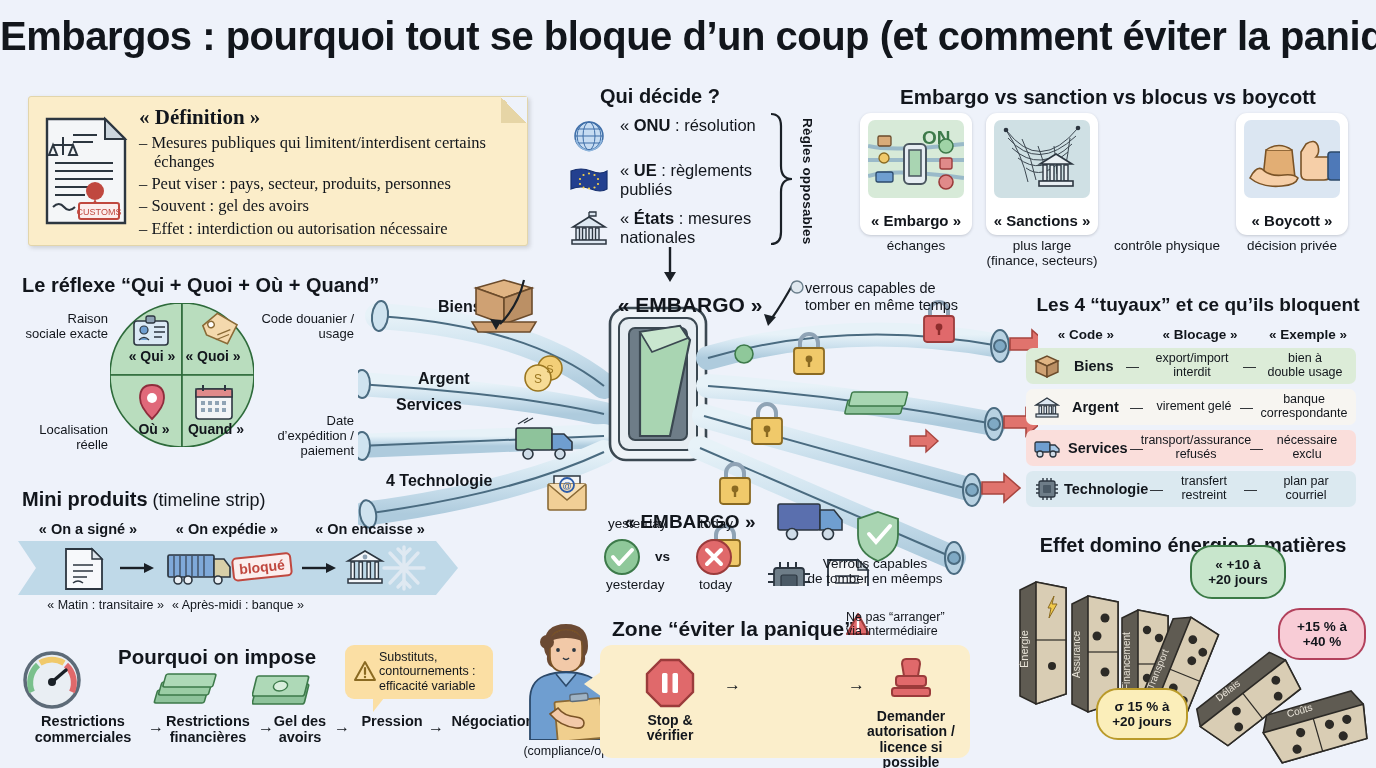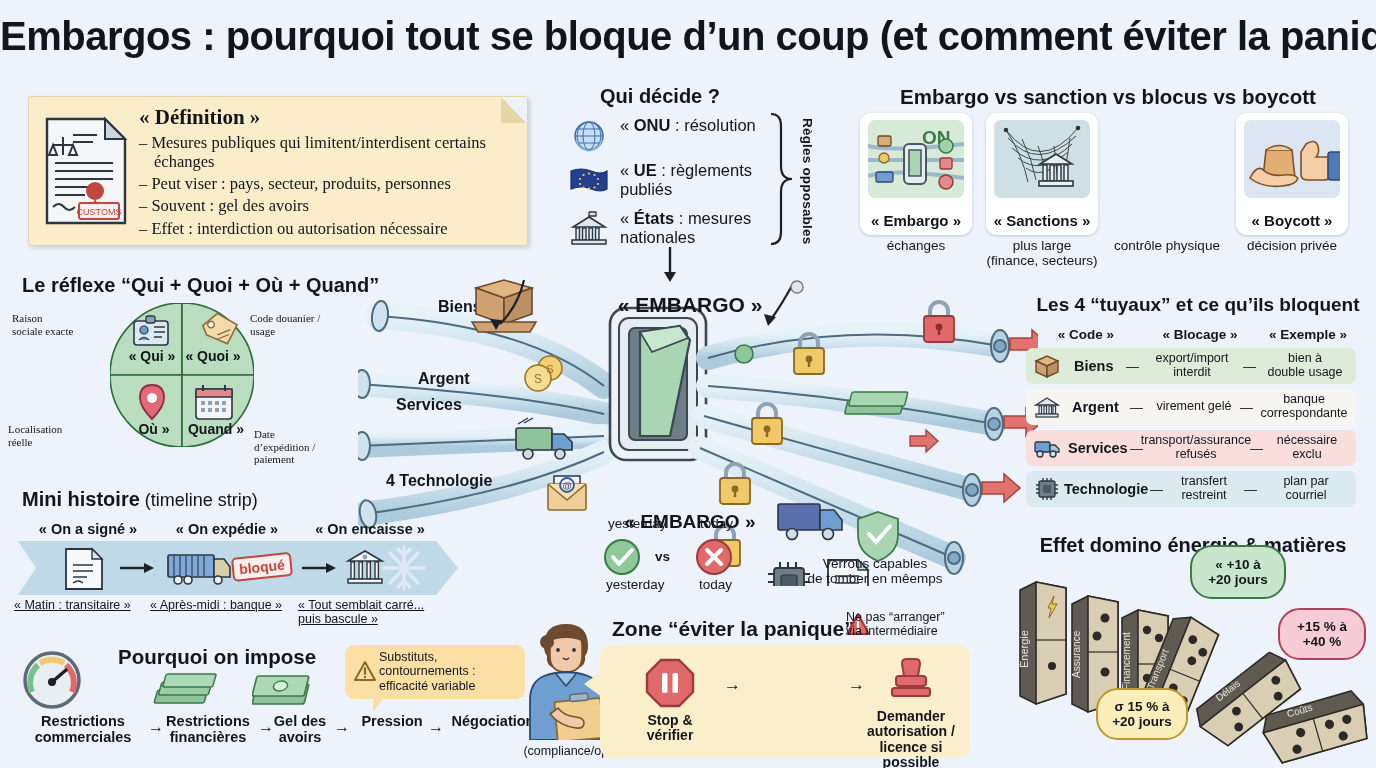--- a/index.html
+++ b/index.html
@@ -53,21 +53,21 @@
   #cmp-title { left:848px; top:85px; width:520px; text-align:center; font-size:20.5px; font-weight:bold; }
   .cmp { position:absolute; top:113px; width:112px; height:122px;
          background:#fff; border-radius:11px; box-shadow:0 1px 3px rgba(40,50,70,.22); }
   .cmp .art { position:absolute; left:8px; top:7px; width:96px; height:78px; border-radius:7px; overflow:hidden; }
   .cmp .nm { position:absolute; left:0; right:0; bottom:6px; text-align:center; font-size:15px; font-weight:bold; }
   .cmp-sub { position:absolute; top:238px; width:150px; text-align:center; font-size:13.5px; line-height:1.12; }
 
   
   #rf-title { left:22px; top:274px; font-size:20px; font-weight:bold; }
   #rf-wheel { left:110px; top:303px; width:144px; height:144px; }
-  .rf-note { position:absolute; font-size:11px; line-height:1.14; text-align:left;font-family:Liberation Serif, serif; }
+  .rf-note { position:absolute; font-size:13px; line-height:1.14; text-align:right; }
 
   
   #pipes { left:358px; top:276px; width:680px; height:310px; }
   #emb-top { left:600px; top:293px; width:180px; text-align:center; font-size:21px; font-weight:bold; }
   #emb-bot { left:600px; top:511px; width:180px; text-align:center; font-size:19px; font-weight:bold; }
   .vs-lbl { position:absolute; font-size:13.5px; }
   #verrous-note { left:805px; top:280px; width:175px; font-size:14.5px; line-height:1.14; }
   #verrous-note2 { left:775px; top:556px; width:200px; font-size:13.5px; line-height:1.14; text-align:center; }
 
   
@@ -77,27 +77,27 @@
   .ty-ic { position:absolute; left:8px; top:6px; width:26px; height:24px; }
   .ty-nm { position:absolute; font-size:14.5px; font-weight:bold; }
   .ty-dash { position:absolute; font-size:13px; }
   .ty-cell { position:absolute; font-size:12.5px; line-height:1.1; text-align:center; }
 
   
   #tl-title { left:22px; top:488px; font-size:20px; font-weight:bold; }
   #tl-title span { font-weight:normal; font-size:18px; }
   .tl-top { position:absolute; top:521px; font-size:14.5px; font-weight:bold; text-align:center; }
   #tl-band { left:18px; top:541px; width:440px; height:54px; }
-  .tl-bot { position:absolute; top:598px; font-size:12.5px; line-height:1.12; text-align:left;text-decoration:underline; }
+  .tl-bot { position:absolute; top:598px; font-size:12.5px; line-height:1.12; text-align:right; }
 
   
   #pq-title { left:118px; top:645px; font-size:20.5px; font-weight:bold; }
   .pq-lbl { position:absolute; font-size:14.5px; font-weight:bold; text-align:center; line-height:1.1; }
   .pq-arr { position:absolute; font-size:16px; }
-  #pq-callout { left:345px; top:645px; width:180px; height:54px;
+  #pq-callout { left:345px; top:645px; width:148px; height:54px;
                 background:#fbdfa4; border-radius:9px; }
   #pq-callout .txt { position:absolute; left:34px; top:5px; right:5px; font-size:12.5px; line-height:1.14; }
   #pq-callout .tail { position:absolute; left:28px; bottom:-13px; width:0;height:0;
       border-left:11px solid #fbdfa4; border-bottom:14px solid transparent; }
 
   
   #zp-title { left:612px; top:617px; font-size:21px; font-weight:bold; }
   #zp-warn { left:846px; top:610px; width:130px; font-size:12.5px; line-height:1.14; }
   #zp-box { left:600px; top:645px; width:370px; height:113px; background:#fbeecb; border-radius:12px; }
   #zp-box .tail { position:absolute; left:-16px; top:26px; width:0;height:0;
@@ -307,21 +307,21 @@
     <text x="103" y="58" font-size="14" font-weight="bold" text-anchor="middle" fill="#12161c" font-family="Liberation Sans, sans-serif">« Quoi »</text>
     <text x="44" y="131" font-size="14" font-weight="bold" text-anchor="middle" fill="#12161c" font-family="Liberation Sans, sans-serif">Où »</text>
     <text x="106" y="131" font-size="14" font-weight="bold" text-anchor="middle" fill="#12161c" font-family="Liberation Sans, sans-serif">Quand »</text>
   </svg>
   <div class="rf-note abs" style="left:12px; top:312px; width:96px; white-space:pre-line">Raison
 sociale exacte</div>
   <div class="rf-note abs" style="left:250px; top:312px; width:104px; white-space:pre-line">Code douanier /
 usage</div>
   <div class="rf-note abs" style="left:8px; top:423px; width:100px; white-space:pre-line">Localisation
 réelle</div>
-  <div class="rf-note abs" style="left:254px; top:428px; width:100px; white-space:pre-line">Date
+  <div class="rf-note abs" style="left:254px; top:414px; width:100px; white-space:pre-line">Date
 d’expédition /
 paiement</div>
 
   <svg class="abs" id="pipes" viewBox="0 0 680 310">
     <defs>
       <linearGradient id="pg" x1="0" y1="0" x2="0" y2="1">
         <stop offset="0" stop-color="#e7f2f8"></stop>
           <stop offset="45%" stop-color="#cfe3ef"></stop>
           <stop offset="100%" stop-color="#aecbdd"></stop>
       </linearGradient>
@@ -501,20 +501,21 @@
   <svg class="abs" style="left:693px; top:537px" width="44" height="40" viewBox="0 0 44 40">
     <circle cx="21" cy="20" r="17" fill="#e0696b" stroke="#9b3b3b" stroke-width="2"></circle>
     <path d="M14 13 l14 14 M28 13 l-14 14" stroke="#fff" stroke-width="4" stroke-linecap="round"></path>
   </svg>
   <div class="abs vs-lbl" style="left:606px; top:577px">yesterday</div>
   <div class="abs vs-lbl" style="left:699px; top:577px">today</div>
 
   <svg class="abs" style="left:790px; top:280px" width="14" height="14" viewBox="0 0 14 14">
     <circle cx="7" cy="7" r="6" fill="#dfe8ef" stroke="#6b7f8c" stroke-width="1.4"></circle>
   </svg>
+  <div class="abs" id="verrous-note">verrous capables de tomber en même temps</div>
   <div class="abs" id="verrous-note2" style="white-space:pre-line">Verrous capables
 de tomber en mêemps</div>
 
   <div class="abs" id="ty-title">Les 4 “tuyaux” et ce qu’ils bloquent</div>
   <div class="abs ty-head" style="left:1046px; width:80px">« Code »</div>
   <div class="abs ty-head" style="left:1150px; width:100px">« Blocage »</div>
   <div class="abs ty-head" style="left:1258px; width:100px">« Exemple »</div>
 
   <div class="ty-row abs" style="top:348px; background:#dcecd8">
     <svg class="ty-ic" viewBox="0 0 26 24">
@@ -577,21 +578,21 @@
     <div class="ty-nm" style="left:38px; top:10px">Technologie</div>
     <div class="ty-dash" style="left:124px; top:11px">—</div>
     <div class="ty-cell" style="left:140px; top:4px; width:76px; white-space:pre-line">transfert
 restreint</div>
     <div class="ty-dash" style="left:218px; top:11px">—</div>
     <div class="ty-cell" style="left:236px; top:4px; width:88px; white-space:pre-line">plan par
 courriel</div>
   </div>
 
   <div class="abs" id="tl-title">
-    <b>Mini histoire</b><span> (timeline strip)</span>
+    <b>Mini produits</b><span> (timeline strip)</span>
   </div>
   <div class="abs tl-top" style="left:14px; width:148px">« On a signé »</div>
   <div class="abs tl-top" style="left:152px; width:150px">« On expédie »</div>
   <div class="abs tl-top" style="left:295px; width:150px">« On encaisse »</div>
 
   <svg class="abs" id="tl-band" viewBox="0 0 440 54">
     <path d="M0 0 h418 l22 27 l-22 27 H0 l18 -27 z" fill="#bfd9e8"></path>
     <g transform="translate(48,8)">
       <path d="M0 0 h26 l10 10 v30 H0 z" fill="#f7f9fb" stroke="#2c3640" stroke-width="1.8"></path>
       <path d="M26 0 v10 h10 z" fill="#dfe7ee" stroke="#2c3640" stroke-width="1.4"></path>
@@ -626,22 +627,20 @@
       </g>
       <rect x="0" y="28" width="34" height="4" fill="#f4f7fa" stroke="#2c3640" stroke-width="1.5"></rect>
     </g>
     <g transform="translate(364,4)" stroke="#dfe9f2" stroke-width="3.4" fill="none" stroke-linecap="round">
       <path d="M22 2 v42 M2 23 h40 M8 8 l28 30 M36 8 l-28 30"></path>
       <path d="M22 10 l-6 -6 M22 10 l6 -6 M22 36 l-6 6 M22 36 l6 6"></path>
     </g>
   </svg>
   <div class="abs tl-bot" style="left:14px; width:150px">« Matin : transitaire »</div>
   <div class="abs tl-bot" style="left:150px; width:154px">« Après-midi : banque »</div>
-  <div class="abs tl-bot" style="left:298px; width:160px; white-space:pre-line">« Tout semblait carré...
-puis bascule »</div>
 
   <div class="abs" id="pq-title">Pourquoi on impose</div>
   <svg class="abs" style="left:22px; top:650px" width="60" height="60" viewBox="0 0 60 60">
     <circle cx="30" cy="30" r="27" fill="#e9eef3" stroke="#5d6b78" stroke-width="3.5"></circle>
     <path d="M10 42 A24 24 0 0 1 16 15" stroke="#7ac08c" stroke-width="6" fill="none"></path>
     <path d="M18 13 A24 24 0 0 1 42 13" stroke="#f0c96a" stroke-width="6" fill="none"></path>
     <path d="M44 15 A24 24 0 0 1 50 42" stroke="#e0696b" stroke-width="6" fill="none"></path>
     <path d="M30 32 L44 20" stroke="#1a2026" stroke-width="3.4" stroke-linecap="round"></path>
     <circle cx="30" cy="32" r="4" fill="#1a2026"></circle>
   </svg>

